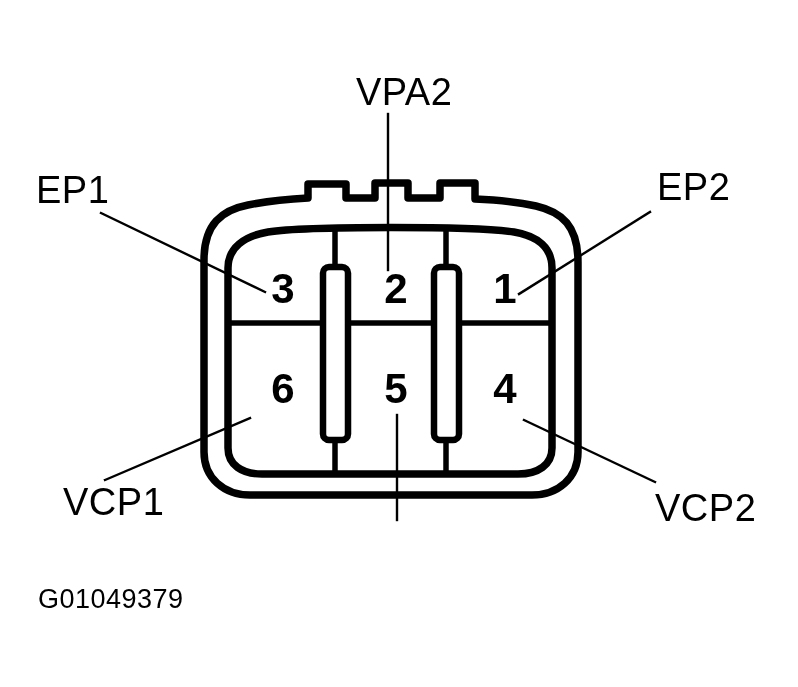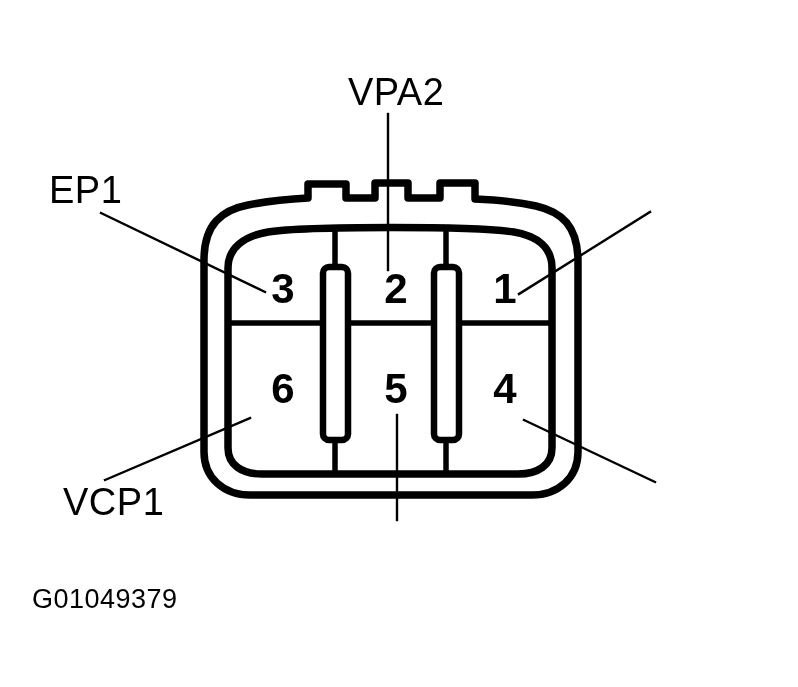--- a/index.html
+++ b/index.html
@@ -123,19 +123,21 @@
     </g>
   </svg>
 
   <div class="pin-num" style="left:253px; top:268px;">3</div>
   <div class="pin-num" style="left:366px; top:268px;">2</div>
   <div class="pin-num" style="left:475px; top:268px;">1</div>
   <div class="pin-num" style="left:253px; top:368px;">6</div>
   <div class="pin-num" style="left:366px; top:368px;">5</div>
   <div class="pin-num" style="left:475px; top:368px;">4</div>
 
-  <div class="lbl" style="left:348px; top:73px;text-align:right;">VPA2</div>
-  <div class="lbl" style="left:36px;  top:171px;margin-left:13px;">EP1</div>
+  <div class="lbl" style="left:356px; top:73px;text-align:right;">VPA2</div>
+  <div class="lbl" style="left:36px;  top:171px;">EP1</div>
+  <div class="lbl" style="left:657px; top:168px;">EP2</div>
   <div class="lbl" style="left:63px;  top:483px;text-align:right;">VCP1</div>
+  <div class="lbl" style="left:655px; top:489px;">VCP2</div>
 
-  <div class="fig-id" style="left:32px; top:586px;">G01049379</div>
+  <div class="fig-id" style="left:38px; top:586px;">G01049379</div>
 
 </div>
 
 </body></html>

